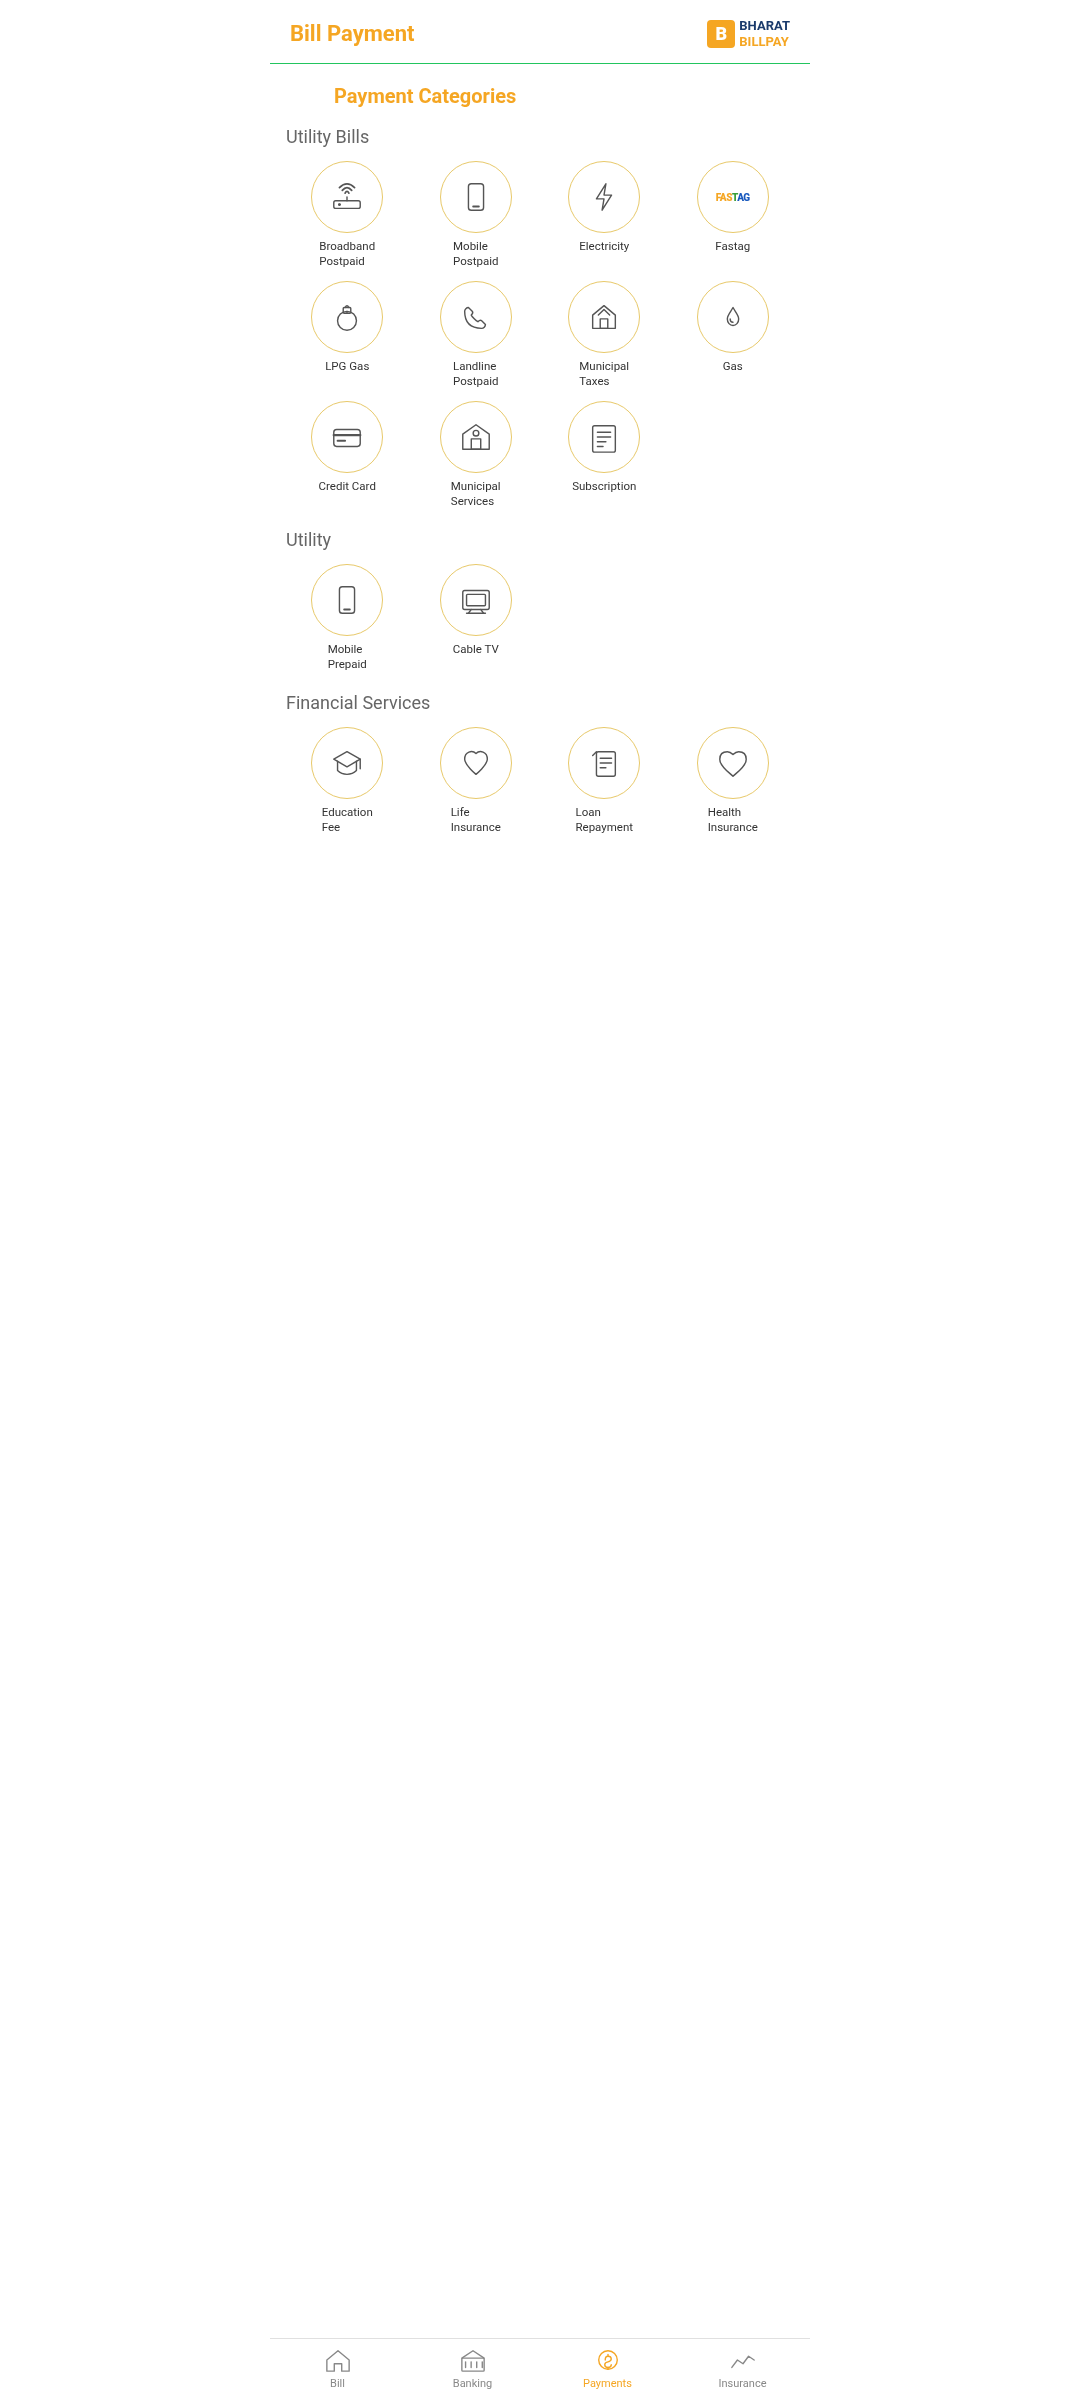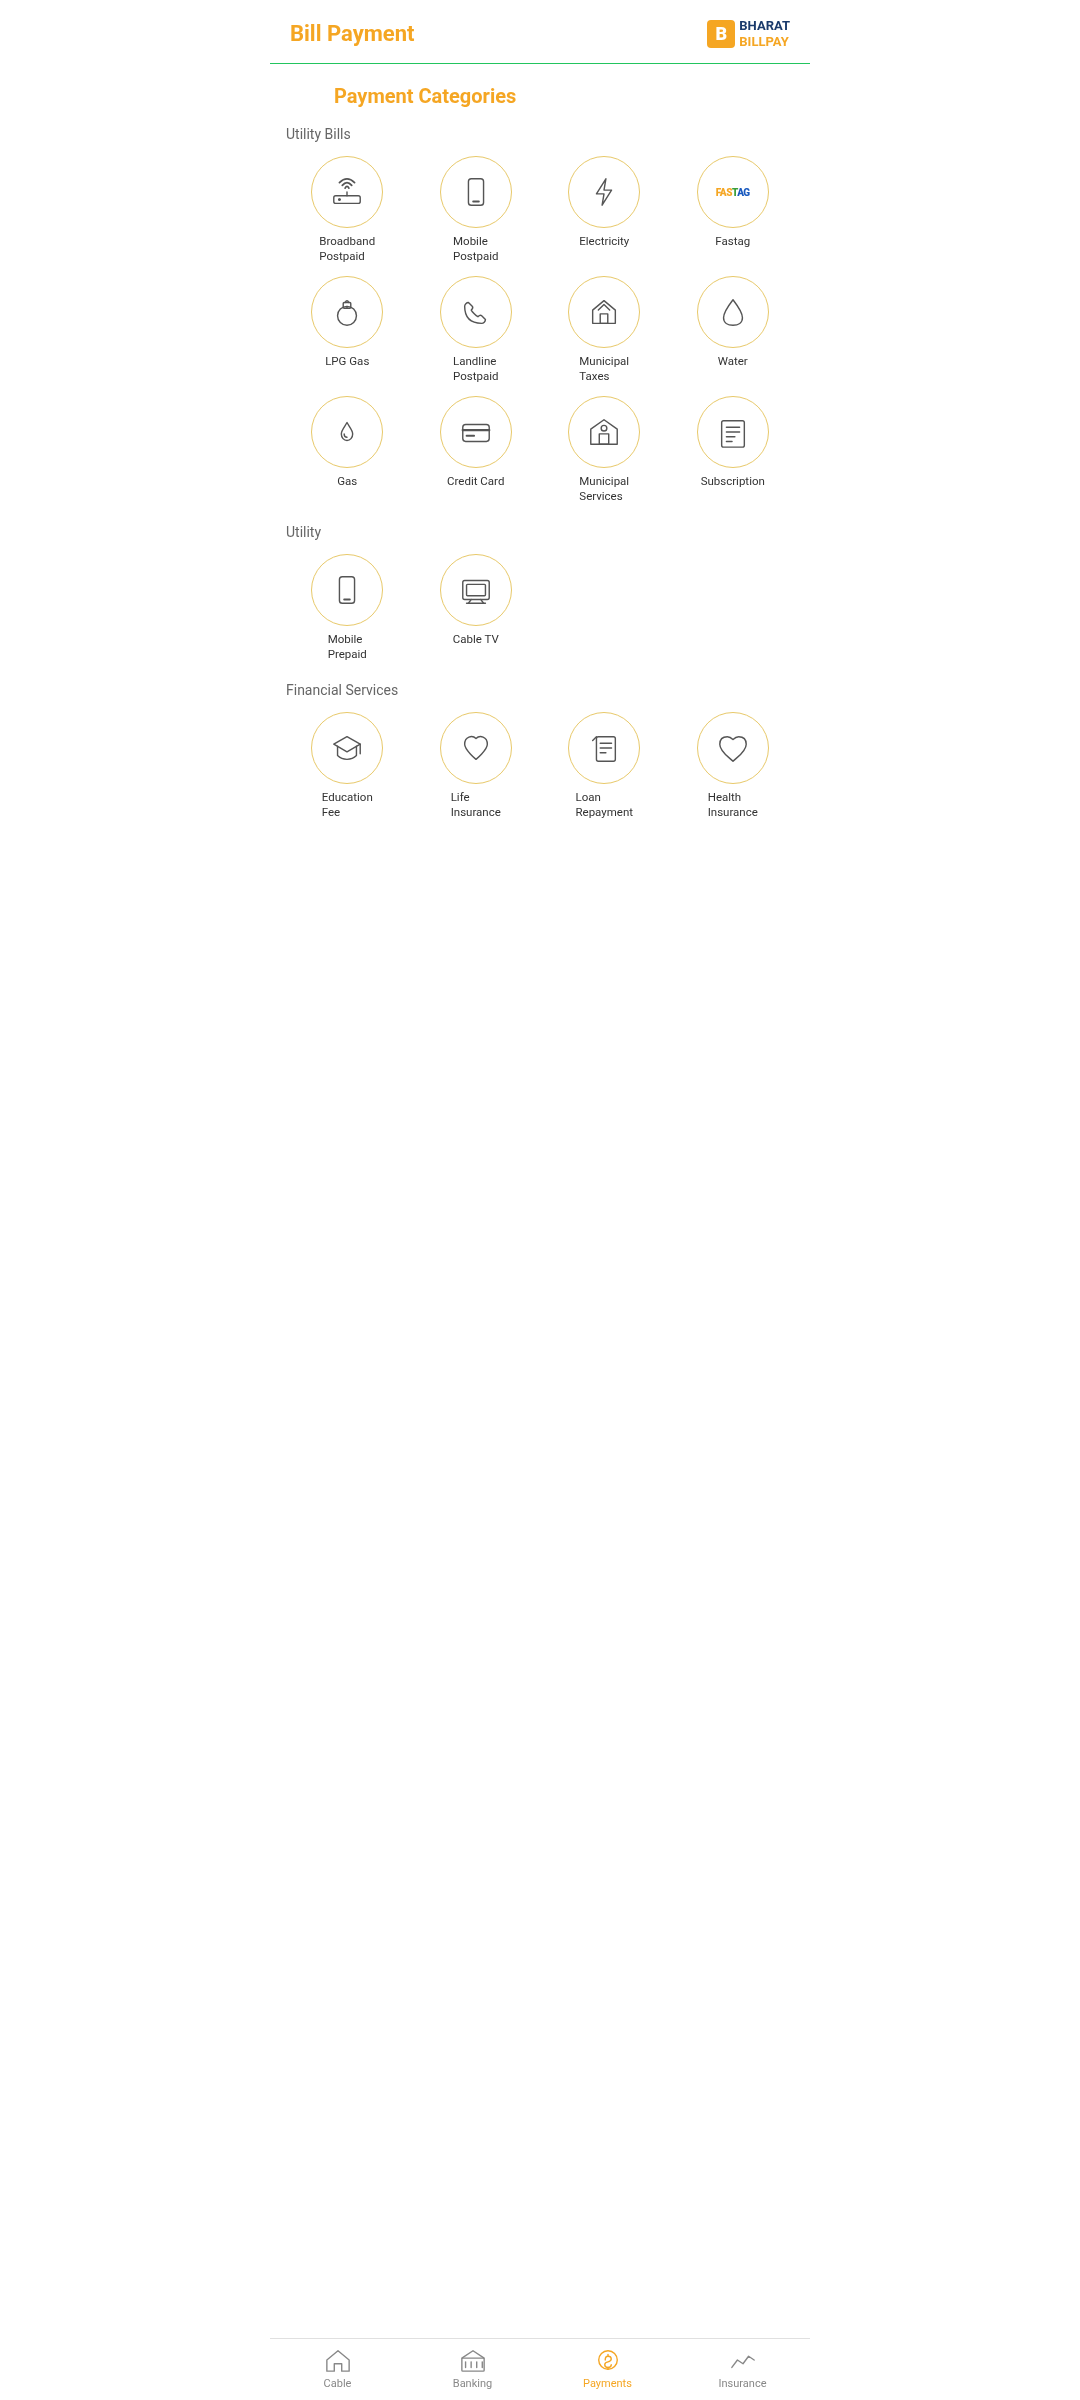--- a/index.html
+++ b/index.html
@@ -54,21 +54,21 @@
       padding: 20px 16px 80px;
     }
     .section-title-main {
       font-size: 20px;
       font-weight: 700;
       color: #f5a623;
       margin-bottom: 18px;
       margin-left: 48px;
     }
     .section-label {
-      font-size: 14px;
+      font-size: 18px;
       color: #666;
       margin-bottom: 14px;
       font-weight: 400;
     }
     .category-grid {
       display: grid;
       grid-template-columns: repeat(4, 1fr);
       gap: 12px 6px;
       margin-bottom: 20px;
     }
@@ -239,28 +239,20 @@
       <div class="icon-circle">
         <svg viewBox="0 0 36 36">
           <path d="M18 6 L30 16 L30 30 L6 30 L6 16 Z"></path>
           <rect x="14" y="20" width="8" height="10"></rect>
           <path d="M12 16 L18 10 L24 16"></path>
         </svg>
       </div>
       <span class="category-label">Municipal<br>Taxes</span>
     </div>
 
-    <div class="category-item">
-      <div class="icon-circle">
-        <svg viewBox="0 0 36 36">
-          <path d="M18 5 C18 5 8 18 8 24 C8 29.5 12.5 32 18 32 C23.5 32 28 29.5 28 24 C28 18 18 5 18 5 Z"></path>
-        </svg>
-      </div>
-      <span class="category-label">Water</span>
-    </div>
 
     <div class="category-item">
       <div class="icon-circle">
         <svg viewBox="0 0 36 36">
           <path d="M18 8 C16 12 12 16 12 20 C12 24 14.7 27 18 27 C21.3 27 24 24 24 20 C24 16 20 12 18 8 Z"></path>
           <path d="M15 20 C15 22 16.3 23.5 18 23.5"></path>
         </svg>
       </div>
       <span class="category-label">Gas</span>
     </div>
@@ -377,21 +369,21 @@
       <span class="category-label">Health<br>Insurance</span>
     </div>
   </div>
 </div>
 
 <div class="bottom-nav">
   <div class="nav-item">
     <svg viewBox="0 0 28 28">
       <path d="M14 4 L26 14 L26 26 L18 26 L18 18 L10 18 L10 26 L2 26 L2 14 Z"></path>
     </svg>
-    <span class="nav-label">Cable</span>
+    <span class="nav-label">Bill</span>
   </div>
   <div class="nav-item">
     <svg viewBox="0 0 28 28">
       <rect x="2" y="12" width="24" height="14" rx="1"></rect>
       <path d="M2 12 L14 4 L26 12"></path>
       <line x1="6" y1="16" x2="6" y2="22"></line>
       <line x1="12" y1="16" x2="12" y2="22"></line>
       <line x1="18" y1="16" x2="18" y2="22"></line>
       <line x1="24" y1="16" x2="24" y2="22"></line>
     </svg>

